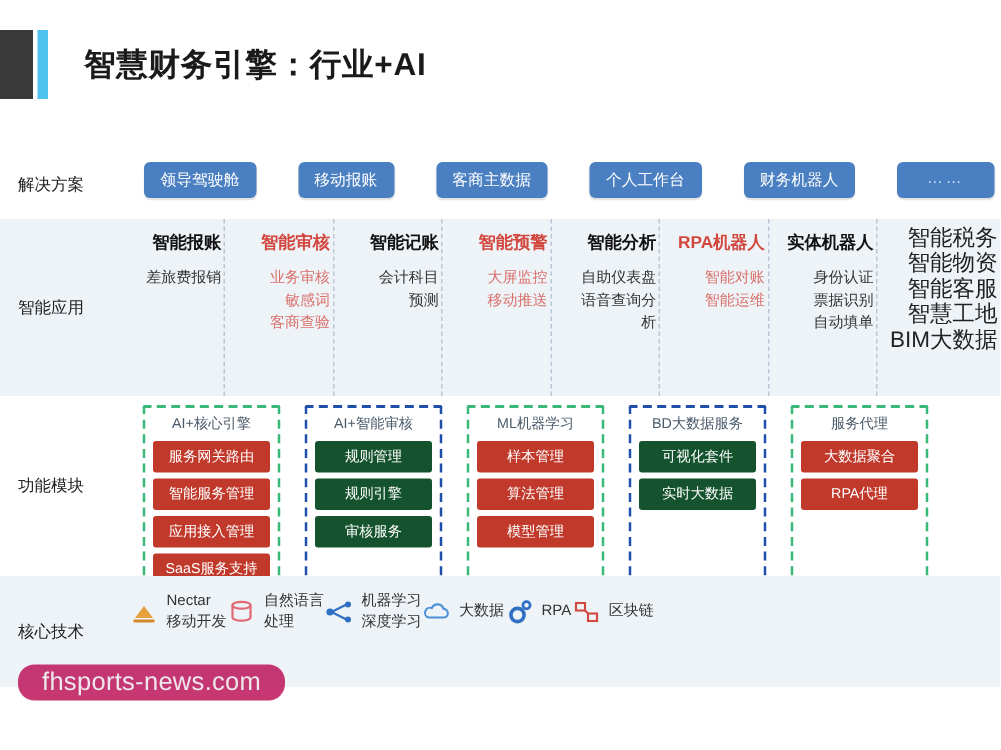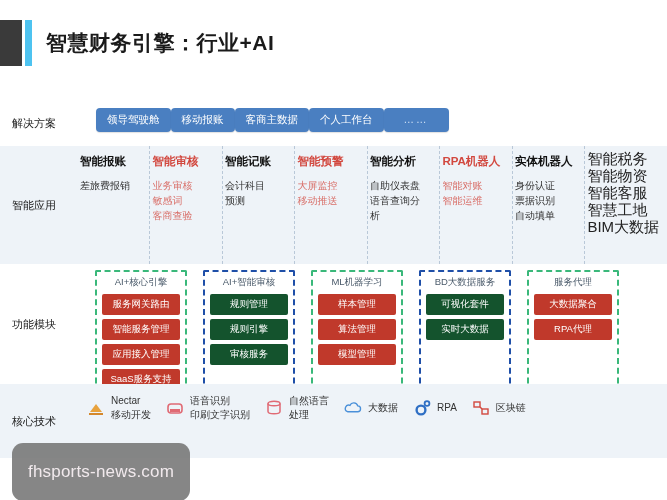--- a/index.html
+++ b/index.html
@@ -8,47 +8,47 @@
     background:#ffffff;
     font-family:"Liberation Sans","DejaVu Sans",sans-serif;
     position:relative;
   }
   .page{position:relative;width:667px;height:500px;background:#fff;}
 
   
   .title-bar{position:absolute;left:0;top:20px;height:46px;display:flex;align-items:center;}
   .title-dark{width:22px;height:46px;background:#3a3a3a;}
   .title-accent{width:7px;height:46px;background:#4ec3f0;margin-left:3px;}
-  .title-text{margin-left:14px;font-size:21px;color:#1a1a1a;font-weight:bold;letter-spacing:.5px;}
+  .title-text{margin-left:24px;font-size:21px;color:#1a1a1a;font-weight:bold;letter-spacing:.5px;}
 
   
   .chart{position:absolute;left:0;top:100px;width:667px;height:360px;}
   .row{position:relative;width:667px;box-sizing:border-box;}
   .row-label{
     position:absolute;left:12px;top:50%;transform:translateY(-50%);
     font-size:11px;color:#222;font-weight:normal;width:66px;text-align:left;
   }
   .hsep{position:absolute;left:6px;width:655px;height:0;border-top:1px dashed #9fb6cf;}
 
   
   .sol-row{height:46px;background:#fff;}
-  .sol-pills{position:absolute;left:96px;top:8px;display:flex;gap:0;}
+  .sol-pills{position:absolute;left:96px;top:8px;display:flex;gap:28px;}
   .pill{
     background:#4a7fc1;color:#fff;border-radius:4px;
     font-size:10.5px;padding:5px 11px;white-space:nowrap;
     box-shadow:0 1px 1px rgba(0,0,0,.12);
   }
   .pill.dots{color:#cfe0f5;padding-left:20px;padding-right:20px;letter-spacing:2px;}
 
   
   .app-row{height:118px;background:#eef3f8;}
   .app-grid{position:absolute;left:78px;top:0;width:589px;height:118px;display:flex;}
   .app-col{
     flex:1;padding:8px 2px 4px;box-sizing:border-box;
-    border-right:1px dashed #b9c8d8;text-align:left;
+    border-right:1px dashed #b9c8d8;text-align:right;
   }
   .app-col.last{border-right:none;}
   .app-col.wide{flex:1.15;}
   .app-head{font-size:11.5px;font-weight:bold;color:#111;margin-bottom:9px;white-space:nowrap;}
   .app-head.red{color:#d2483f;}
   .app-item{font-size:10px;color:#333;line-height:15px;}
   .app-item.red{color:#d9706a;}
   .app-plain{padding-top:4px;}
   .app-plain .app-item{line-height:17px;font-size:15px;color:#222;}
 
@@ -64,30 +64,30 @@
   .mgroup-title{font-size:9.5px;color:#4a5a6a;margin:1px 0 5px;white-space:nowrap;}
   .mbox{
     width:78px;box-sizing:border-box;margin-bottom:4px;
     background:#c0392b;color:#fff;font-size:9.5px;
     text-align:center;padding:4px 0;border-radius:2px;white-space:nowrap;
   }
   .mbox.blue{background:#14532d;}
 
   
   .tech-row{height:74px;background:#eef3f8;}
-  .tech-items{position:absolute;left:86px;top:10px;display:flex;align-items:center;gap:14px;}
+  .tech-items{position:absolute;left:86px;top:10px;display:flex;align-items:center;}
   .tech{display:flex;align-items:center;gap:5px;}
   .tech-ico{width:20px;height:20px;flex:0 0 20px;display:flex;align-items:center;justify-content:center;}
   .tech-txt{font-size:10px;color:#333;line-height:14px;white-space:nowrap;}
 
   
   .watermark{
     position:absolute;left:12px;top:443px;
-    background:#737373;opacity:.86;border-radius:11px;
-    padding:19px 16px;color:#efe6ea;font-size:17px;letter-spacing:.2px;
+    background:#be185d;opacity:.86;border-radius:11px;
+    padding:2px 16px;color:#efe6ea;font-size:17px;letter-spacing:.2px;
   }
 </style>
 </head>
 <body>
 
 <div class="page">
 
   <div class="title-bar">
     <div class="title-dark"></div>
     <div class="title-accent"></div>
@@ -96,20 +96,21 @@
 
   <div class="chart">
 
     <div class="row sol-row">
       <div class="row-label">解决方案</div>
       <div class="sol-pills" id="sol-pills">
           <div class="pill">领导驾驶舱</div>
           <div class="pill">移动报账</div>
           <div class="pill">客商主数据</div>
           <div class="pill">个人工作台</div>
+          <div class="pill">财务机器人</div>
           <div class="pill dots">……</div>
         </div>
     </div>
     <div class="hsep" style="top:46px;"></div>
 
     <div class="row app-row">
       <div class="row-label">智能应用</div>
       <div class="app-grid" id="app-grid">
           <div class="app-col">
             <div class="app-head">智能报账</div>
@@ -206,39 +207,42 @@
               </svg>
             </span>
             <span class="tech-txt">
               <div>Nectar</div>
               <div>移动开发</div>
             </span>
           </div>
           <div class="tech">
             <span class="tech-ico">
               <svg viewBox="0 0 20 20">
-                <rect x="3" y="6" width="14" height="9" rx="3" fill="none" stroke="#e06a74" stroke-width="1.6"></rect>
-                <rect x="5" y="11" width="10" height="3" fill="#e06a74"></rect>
-              </svg>
-            </span>
-            <span class="tech-txt">
-              <div>语音识别</div>
-              <div>印刷文字识别</div>
-            </span>
-          </div>
-          <div class="tech">
-            <span class="tech-ico">
-              <svg viewBox="0 0 20 20">
                 <ellipse cx="10" cy="5.5" rx="6" ry="2.3" fill="none" stroke="#e06a74" stroke-width="1.5"></ellipse>
                 <path d="M4 5.5v8c0 1.3 2.7 2.3 6 2.3s6-1 6-2.3v-8" fill="none" stroke="#e06a74" stroke-width="1.5"></path>
               </svg>
             </span>
             <span class="tech-txt">
               <div>自然语言</div>
               <div>处理</div>
+            </span>
+          </div>
+          <div class="tech">
+            <span class="tech-ico">
+              <svg viewBox="0 0 20 20">
+                <line x1="5" y1="10" x2="15" y2="5" stroke="#2f6fc4" stroke-width="1.4"></line>
+                <line x1="5" y1="10" x2="15" y2="15" stroke="#2f6fc4" stroke-width="1.4"></line>
+                <circle cx="4" cy="10" r="2.4" fill="#2f6fc4"></circle>
+                <circle cx="16" cy="5" r="2" fill="#2f6fc4"></circle>
+                <circle cx="16" cy="15" r="2" fill="#2f6fc4"></circle>
+              </svg>
+            </span>
+            <span class="tech-txt">
+              <div>机器学习</div>
+              <div>深度学习</div>
             </span>
           </div>
           <div class="tech">
             <span class="tech-ico">
               <svg viewBox="0 0 22 20">
                 <path d="M5 14h11a3.2 3.2 0 0 0 .2-6.4A4.6 4.6 0 0 0 7.6 7 3.6 3.6 0 0 0 5 14z" fill="none" stroke="#4a90d9" stroke-width="1.5"></path>
               </svg>
             </span>
             <span class="tech-txt">
               <div>大数据</div>

